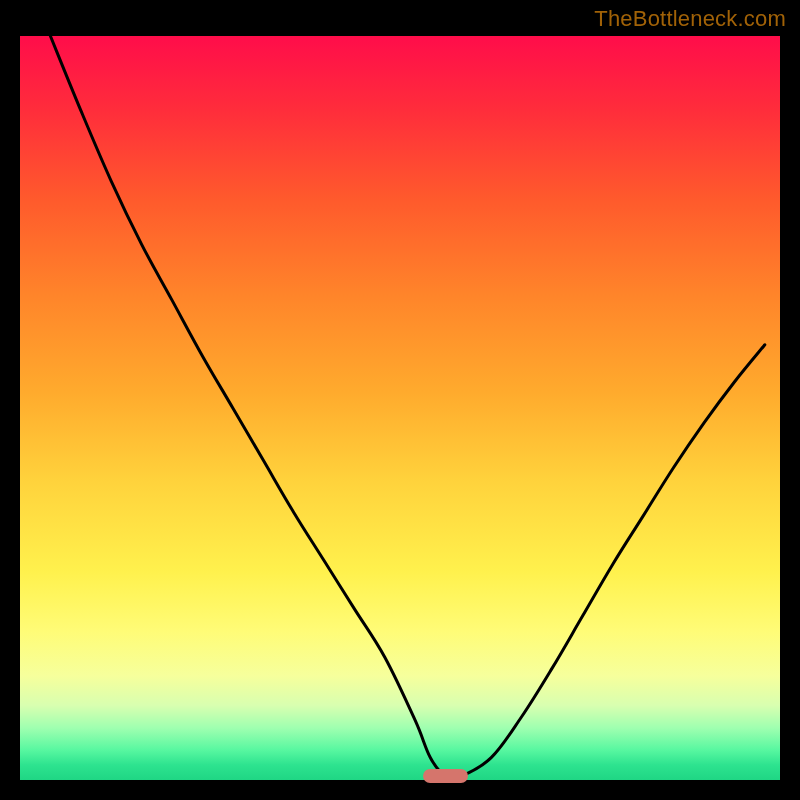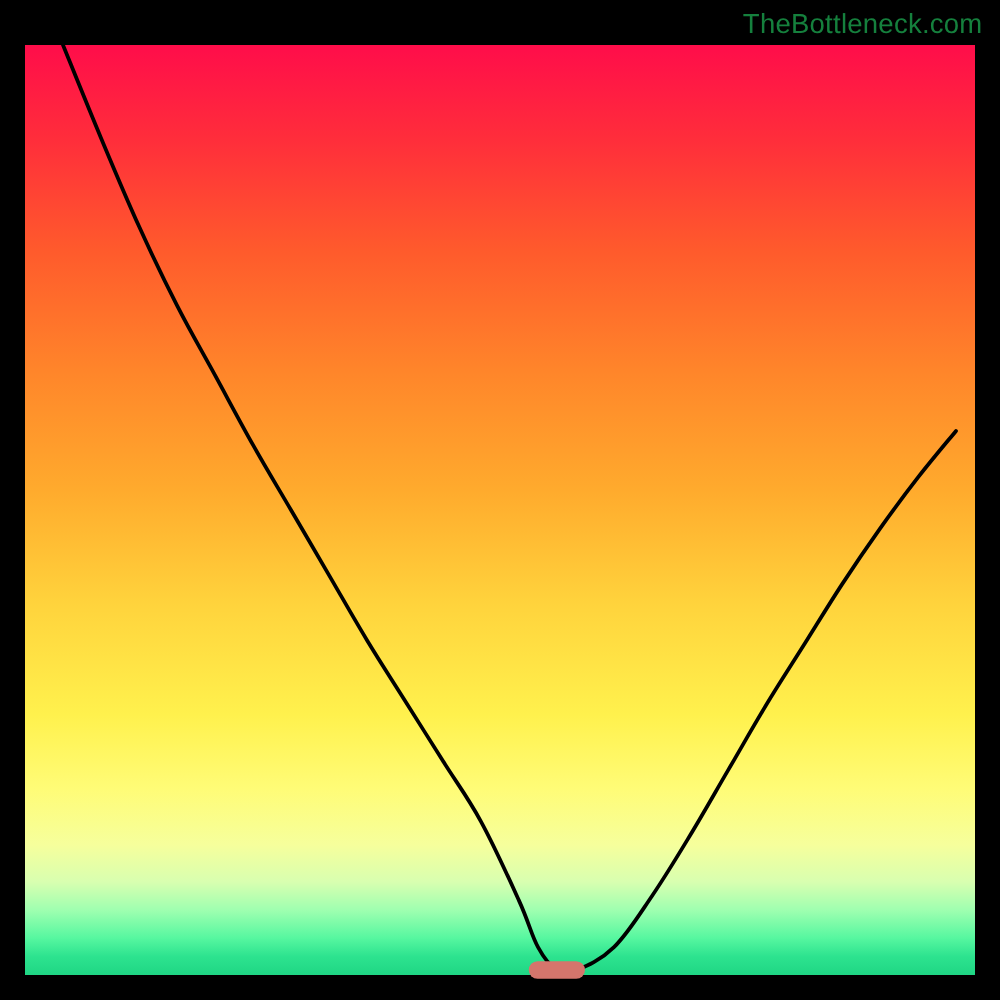--- a/index.html
+++ b/index.html
@@ -45,21 +45,21 @@
     height: 14px;
     border-radius: 7px;
     background: #d5756c;
   }
   .watermark {
     position: absolute;
     top: 6px;
     right: 14px;
     font-family: Arial, Helvetica, sans-serif;
     font-size: 22px;
-    color: #15803d;
+    color: #a16207;
     letter-spacing: 0.2px;
   }
 </style>
 </head>
 <body>
 
 <div class="frame">
 
   <div class="plot-area">
 

